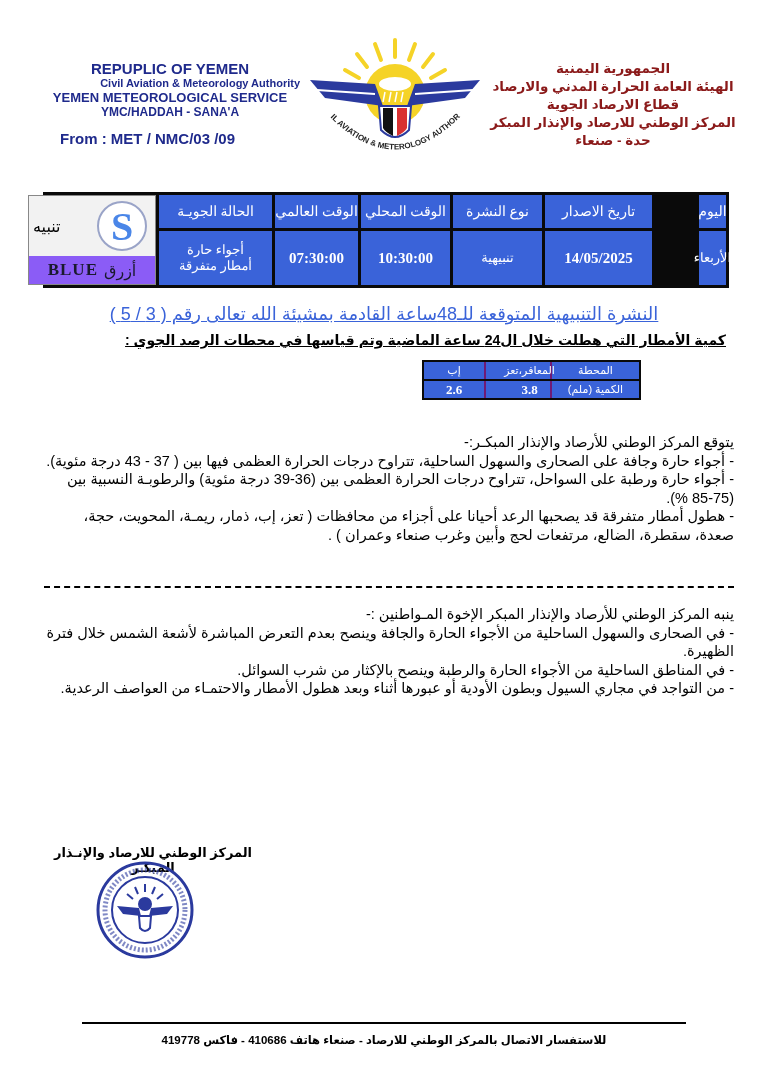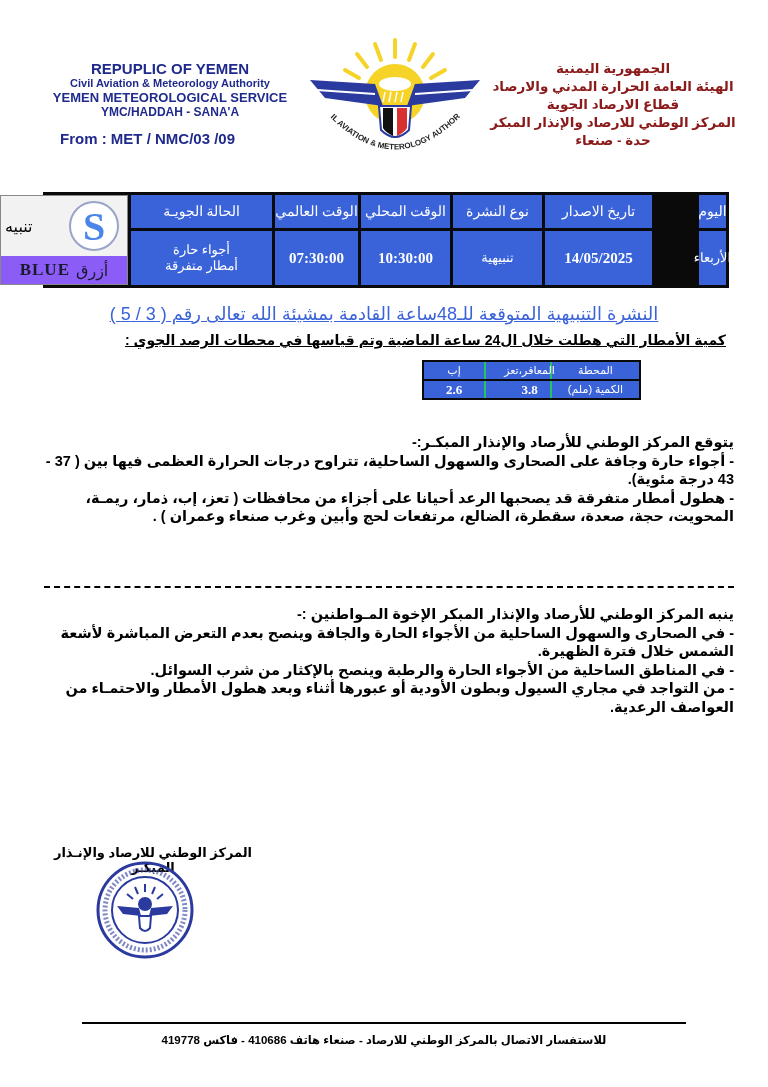--- a/index.html
+++ b/index.html
@@ -5,21 +5,21 @@
   * { box-sizing: border-box; margin: 0; padding: 0; }
   html, body { width: 768px; height: 1087px; background: #ffffff; overflow: hidden; }
   body { position: relative; font-family: "Liberation Sans", "DejaVu Sans", sans-serif; color: #000; }
 
   
   .hdr-left {
     position: absolute; left: 40px; top: 60px; width: 260px;
     text-align: center; color: #1f2a8c; font-weight: bold;
   }
   .hdr-left .l1 { font-size: 15px; line-height: 17px; }
-  .hdr-left .l2 { font-size: 11px; line-height: 13px; }
+  .hdr-left .l2 { font-size: 11px; line-height: 13px; text-align: right; }
   .hdr-left .l3 { font-size: 13px; line-height: 15px; }
   .hdr-left .l4 { font-size: 12px; line-height: 15px; }
   .hdr-from {
     position: absolute; left: 60px; top: 130px;
     font-size: 15px; font-weight: bold; color: #1f2a8c;
   }
 
   .hdr-right {
     position: absolute; right: 30px; top: 60px; width: 250px;
     direction: rtl; text-align: center; color: #8b1a1a; font-weight: bold;
@@ -41,21 +41,21 @@
     justify-content: center; text-align: center; font-family: "Liberation Serif", serif;
   }
   .info-col .th { height: 36px; font-size: 14px; border-bottom: 3px solid #0a0a0a; }
   .info-col .td { flex: 1; font-size: 15px; font-weight: bold; line-height: 16px; }
   .info-col .td.ar { font-family: "Liberation Sans", sans-serif; font-weight: normal; font-size: 13px; }
   .c-day { width: 74px; padding-left: 44px; }
   .c-date { width: 110px; }
   .c-type { width: 92px; }
   .c-local { width: 92px; }
   .c-utc { width: 86px; }
-  .c-weather { width: 144px; }
+  .c-weather { width: 116px; }
 
   .alert-box {
     width: 128px; background: #fff; border-left: none; display: flex; flex-direction: column;
     border: 1px solid #888; margin: 0;
   }
   .alert-top { flex: 1; display: flex; align-items: center; justify-content: space-between; padding: 0 8px 0 4px; background: #f2f2f2; }
   .alert-s {
     width: 50px; height: 50px; border-radius: 50%; border: 2px solid #9aa4c8;
     display: flex; align-items: center; justify-content: center;
     font-family: "Liberation Serif", serif; font-weight: bold; font-size: 40px; color: #4a86e8;
@@ -83,28 +83,28 @@
   .rain-table {
     position: absolute; left: 422px; top: 360px; width: 219px;
     border: 2px solid #0a0a0a; background: #0a0a0a; direction: rtl;
   }
   .rain-row { display: flex; }
   .rain-row + .rain-row { border-top: 2px solid #0a0a0a; }
   .rain-cell {
     background: #3a63d9; color: #fff; height: 17px; display: flex; align-items: center; justify-content: center;
     font-size: 11px;
   }
-  .rain-cell + .rain-cell { border-right: 2px solid #22c55e; }
+  .rain-cell + .rain-cell { border-right: 2px solid #701a75; }
   .rc1 { width: 87px; } .rc2 { width: 66px; padding-left: 23px; } .rc3 { width: 62px; }
   .rain-cell.num { font-family: "Liberation Serif", serif; font-weight: bold; font-size: 13px; }
 
   
   .body-block {
     position: absolute; left: 44px; width: 690px; direction: rtl; text-align: right;
-    font-size: 14.5px; font-weight: bold; line-height: 18.5px;
+    font-size: 14.5px; font-weight: normal; line-height: 18.5px;
   }
   .forecast { top: 433px; }
   .warnings { top: 605px; }
   .dashes {
     position: absolute; left: 44px; top: 586px; width: 690px; height: 0;
     border-top: 2px dashed #000;
   }
 
   
   .sig-text {
@@ -230,20 +230,21 @@
   <div class="rain-row">
     <div class="rain-cell rc1">الكمية (ملم)</div>
     <div class="rain-cell rc2 num">3.8</div>
     <div class="rain-cell rc3 num">2.6</div>
   </div>
 </div>
 
 <div class="body-block forecast">
   <div>يتوقع المركز الوطني للأرصاد والإنذار المبكـر:-</div>
   <div>- أجواء حارة وجافة على الصحارى والسهول الساحلية، تتراوح درجات الحرارة العظمى فيها بين ( 37 - 43 درجة مئوية).</div>
+  <div>- أجواء حارة ورطبة على السواحل، تتراوح درجات الحرارة العظمى بين (36-39 درجة مئوية) والرطوبـة النسبية بين (75-85 %).</div>
   <div>- هطول أمطار متفرقة قد يصحبها الرعد أحيانا على أجزاء من محافظات ( تعز، إب، ذمار، ريمـة، المحويت، حجة، صعدة، سقطرة، الضالع، مرتفعات لحج وأبين  وغرب صنعاء وعمران ) .</div>
 </div>
 
 <div class="dashes"></div>
 
 <div class="body-block warnings">
   <div>ينبه المركز الوطني للأرصاد والإنذار المبكر الإخوة المـواطنين :-</div>
   <div>- في الصحارى والسهول الساحلية من الأجواء الحارة والجافة وينصح بعدم التعرض المباشرة لأشعة الشمس خلال فترة الظهيرة.</div>
   <div>- في المناطق الساحلية من الأجواء الحارة والرطبة وينصح بالإكثار من شرب السوائل.</div>
   <div>- من التواجد في مجاري السيول وبطون الأودية أو عبورها أثناء وبعد هطول الأمطار والاحتمـاء من العواصف الرعدية.</div>

